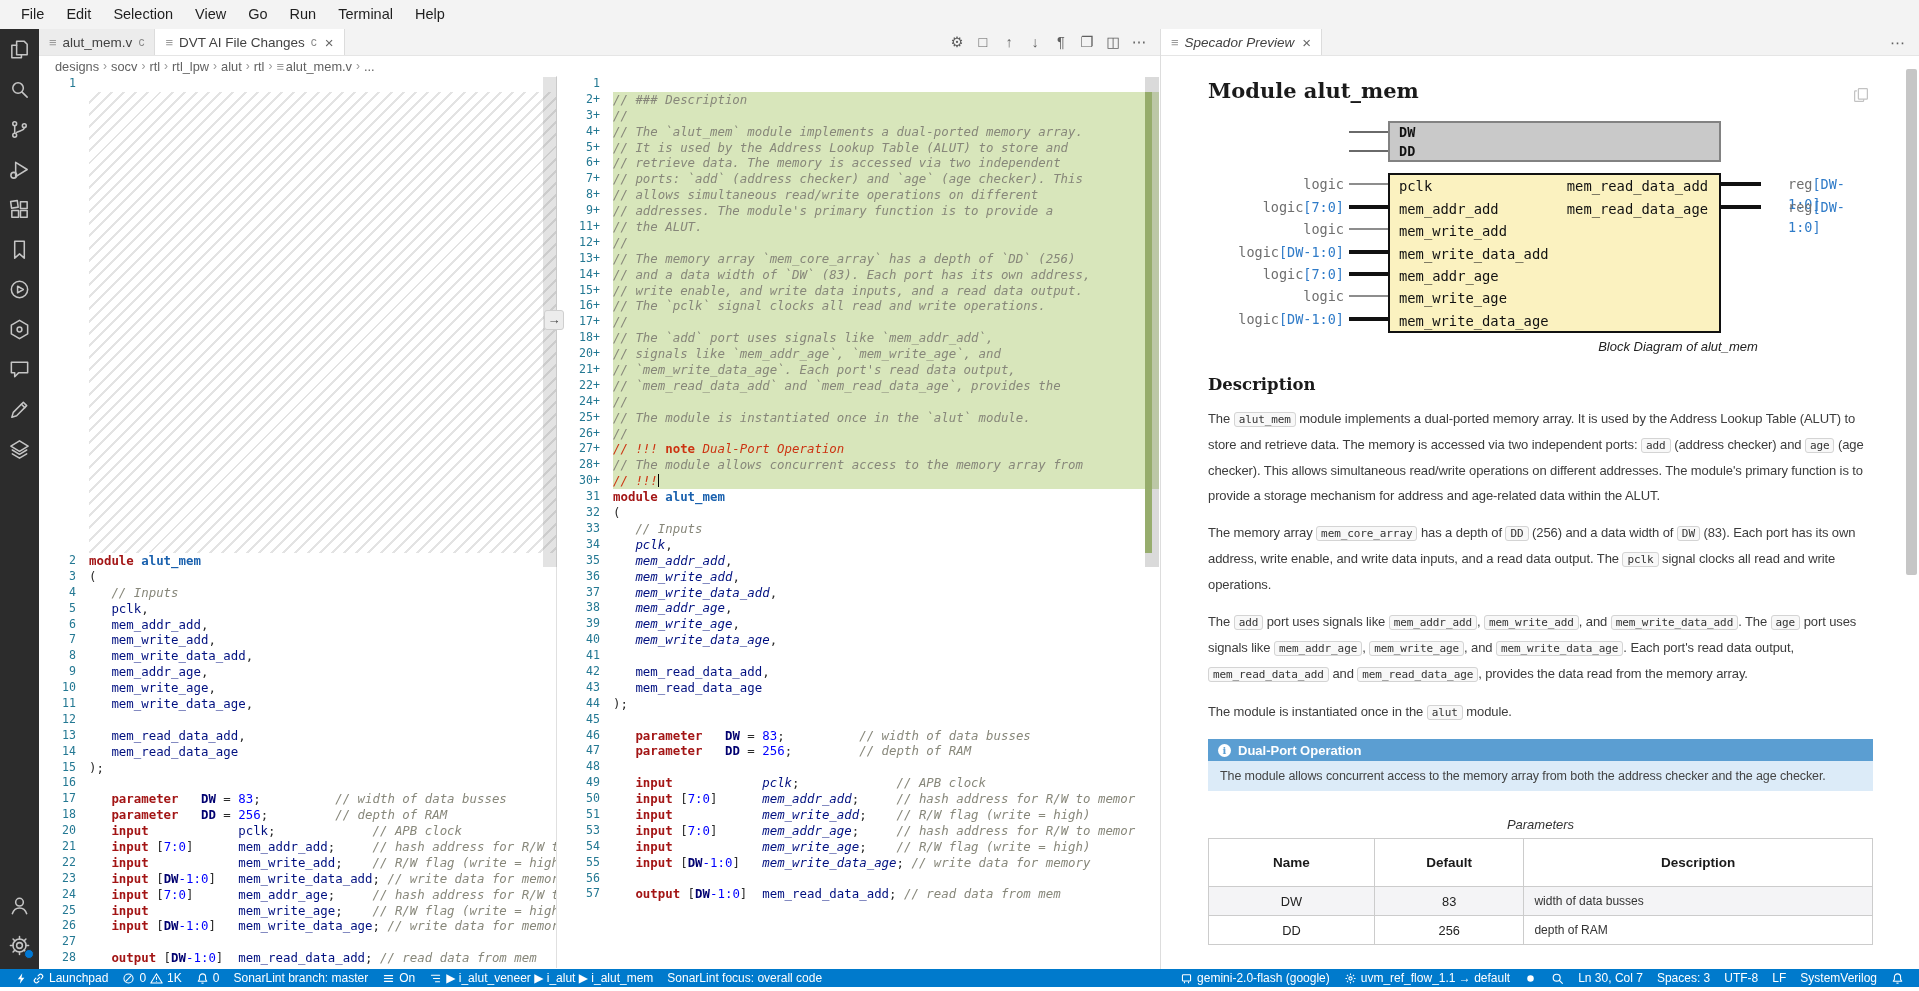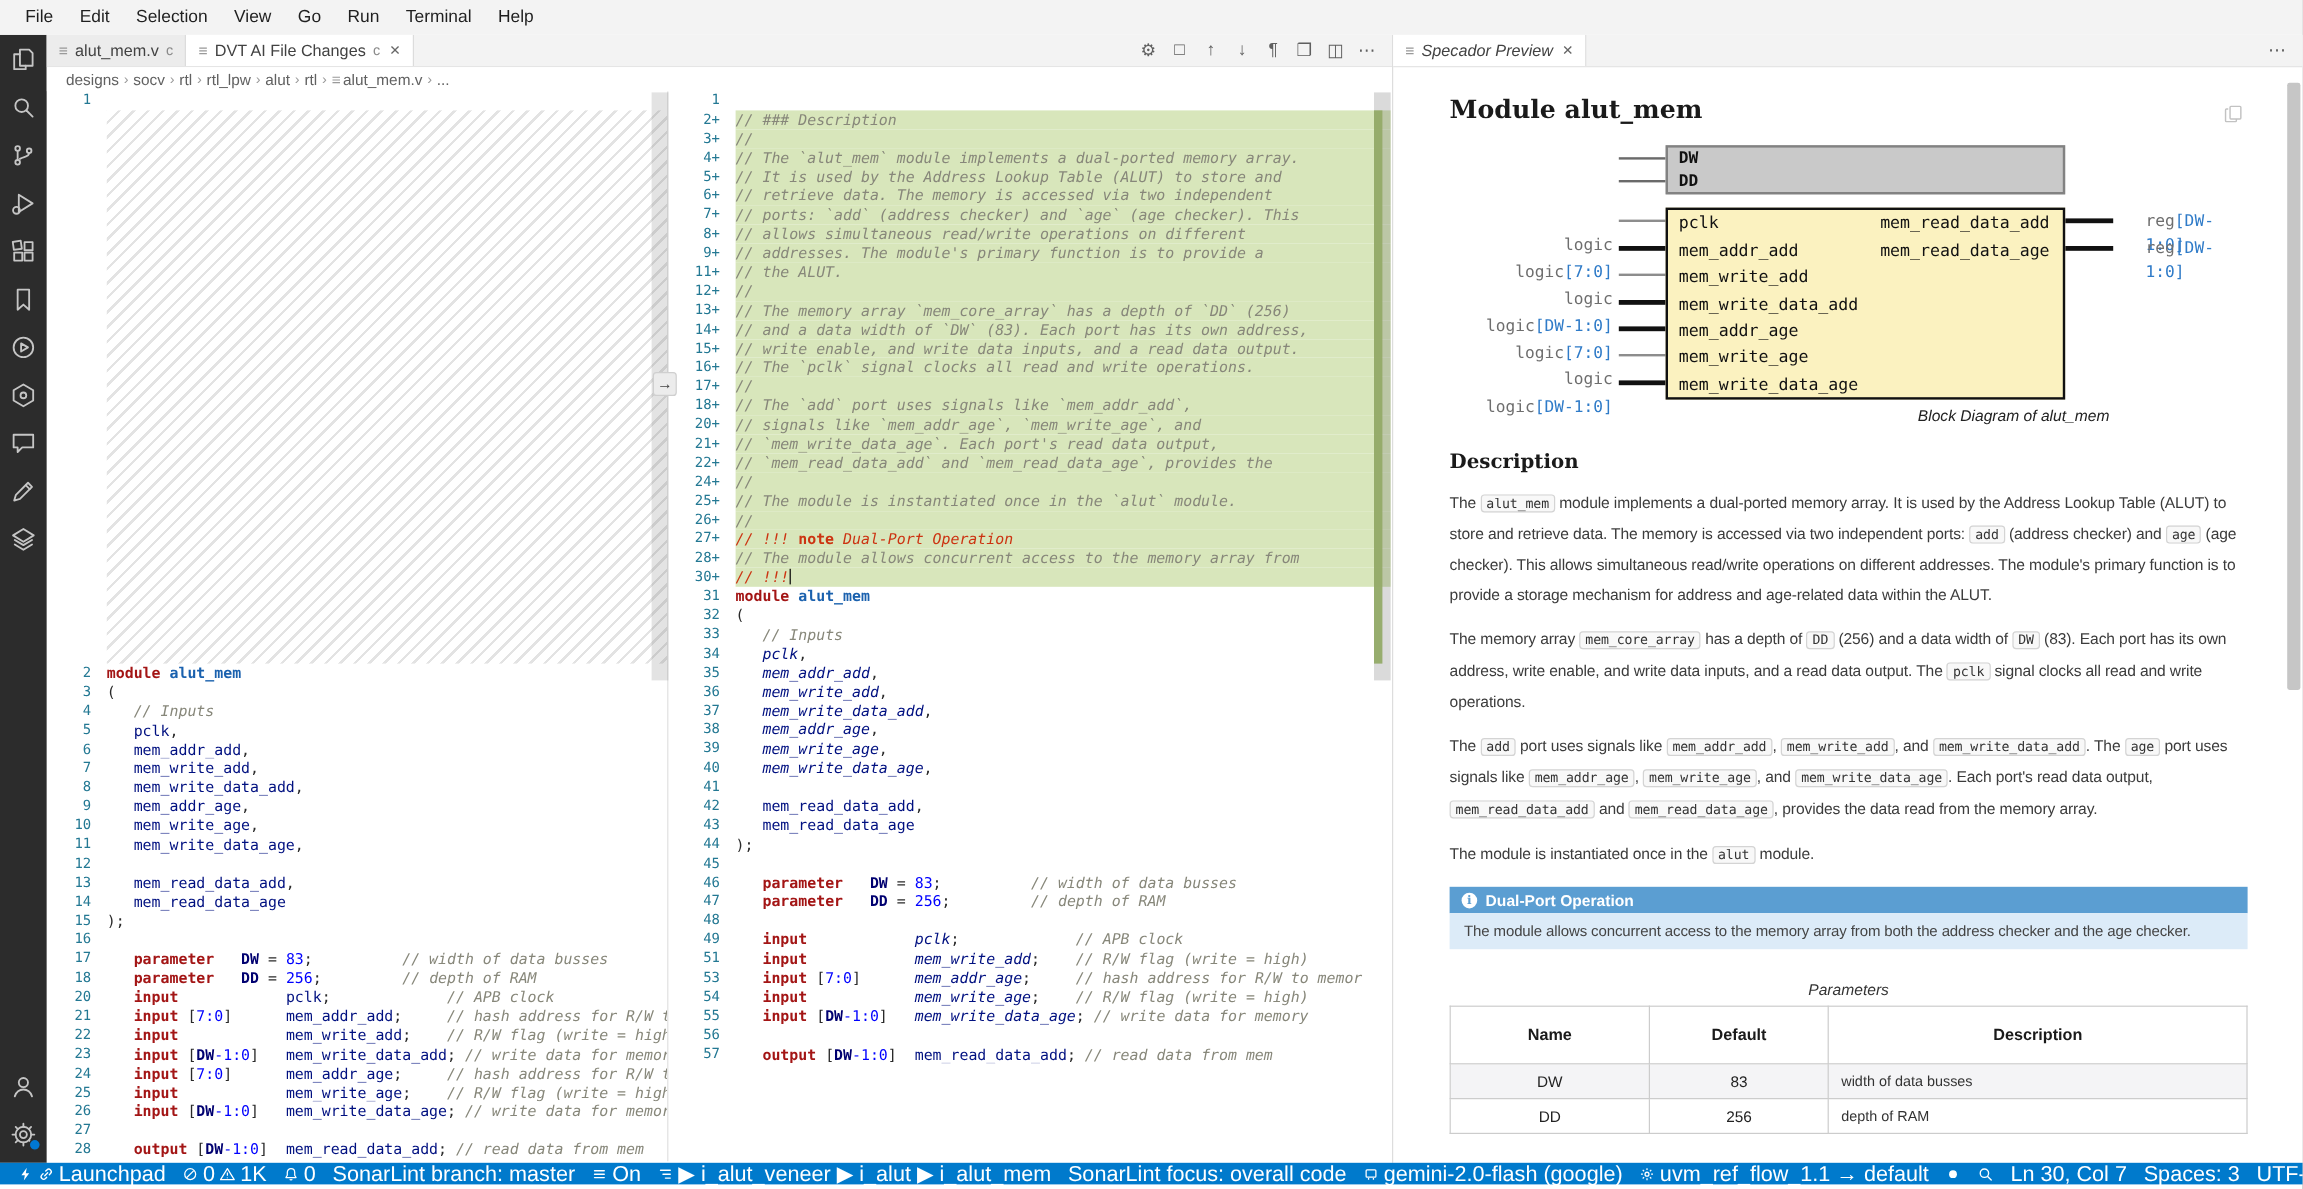--- a/index.html
+++ b/index.html
@@ -85,21 +85,21 @@
   .pbox { position:absolute; left:180px; top:0; width:333px; height:41px; background:#c9c9c9; border:2px solid #828282; }
   .prow { height:18.5px; line-height:18.5px; padding-left:9px; font-family:"DejaVu Sans Mono",monospace;
           font-size:13.5px; font-weight:bold; color:#111; }
   .pstub { position:absolute; left:141px; width:39px; height:2px; background:#6a6a6a; }
   .mbox { position:absolute; left:180px; top:52px; width:333px; height:160px; background:#fbf2c0; border:2.5px solid #111; }
   .mrow { height:22.45px; display:flex; align-items:center; justify-content:space-between; padding:0 11px 0 9px;
           font-family:"DejaVu Sans Mono",monospace; font-size:13.8px; color:#111; }
   .istub { position:absolute; background:#111; }
   .istub.thin { background:#8d8d8d; }
   .ilabel { position:absolute; left:0; width:136px; text-align:right; font-family:"DejaVu Sans Mono",monospace;
-            font-size:13.5px; height:20px; line-height:20px;margin-top:20px; }
+            font-size:13.5px; height:20px; line-height:20px; }
   .olabel { position:absolute; left:580px; font-family:"DejaVu Sans Mono",monospace; font-size:13.5px;
             height:20px; line-height:20px; }
   .t-gray { color:#6e6e6e; }
   .t-blue { color:#2f7bc8; }
   .fig-caption { position:absolute; left:220px; top:218px; width:500px; text-align:center; font-style:italic;
                  font-size:13px; color:#222; }
 
   .pv-h2 { margin-top:20px; font-family:"DejaVu Serif",serif; font-weight:bold; font-size:16.5px; color:#1a1a1a; }
   .pv-p { margin-top:12px; font-size:13px; letter-spacing:-0.1px; line-height:25px; color:#3c3c3c; }
   .chip { font-family:"DejaVu Sans Mono",monospace; font-size:11px; background:#f8f8f8; border:1px solid #d4d4d4;
@@ -117,21 +117,21 @@
   .pv-table { margin-top:6px; width:100%; border-collapse:collapse; }
   .pv-table th { border:1px solid #ccc; font-size:13.5px; font-weight:bold; color:#1a1a1a; text-align:center;
                  padding:16px 8px; height:29px; }
   .pv-table td { border:1px solid #ccc; font-size:12.8px; color:#222; text-align:center; padding:6px 8px; height:29px; }
   .pv-table td.desc { text-align:left; font-size:12px; color:#333; padding-left:10px; }
   .pv-table tr.zebra { background:#f4f4f6; }
   .pv-caption-bottom { margin-top:24px; text-align:center; font-style:italic; font-size:13px; color:#333; }
 
   
   .status-bar { position:absolute; left:0; top:969px; width:1919px; height:18px; background:#007acc; color:#fff;
-                display:flex; justify-content:space-between; align-items:center; padding:0 8px; font-size:18px; z-index:6; }
+                display:flex; justify-content:space-between; align-items:center; padding:0 8px; font-size:12px; z-index:6; }
   .st-group { display:flex; align-items:center; height:22px; }
   .st-item { display:flex; align-items:center; gap:4px; padding:0 7px; height:22px; white-space:nowrap; }
   .st-item svg { width:13px; height:13px; }
 </style>
 </head>
 <body>
 
 <div id="app">
 
   <div class="menu-bar" id="menu-bar">
@@ -348,20 +348,21 @@
           <div class="cl"><span class="ln">40</span><span class="lc"><span class="sg-p">   </span><span class="sg-ii">mem_write_data_age</span><span class="sg-p">,</span></span></div>
           <div class="cl"><span class="ln">41</span><span class="lc"></span></div>
           <div class="cl"><span class="ln">42</span><span class="lc"><span class="sg-p">   </span><span class="sg-i">mem_read_data_add</span><span class="sg-p">,</span></span></div>
           <div class="cl"><span class="ln">43</span><span class="lc"><span class="sg-p">   </span><span class="sg-i">mem_read_data_age</span></span></div>
           <div class="cl"><span class="ln">44</span><span class="lc"><span class="sg-p">);</span></span></div>
           <div class="cl"><span class="ln">45</span><span class="lc"></span></div>
           <div class="cl"><span class="ln">46</span><span class="lc"><span class="sg-p">   </span><span class="sg-k">parameter</span><span class="sg-p">   </span><span class="sg-pr">DW</span><span class="sg-p"> = </span><span class="sg-n">83</span><span class="sg-p">;</span><span class="sg-c">          // width of data busses</span></span></div>
           <div class="cl"><span class="ln">47</span><span class="lc"><span class="sg-p">   </span><span class="sg-k">parameter</span><span class="sg-p">   </span><span class="sg-pr">DD</span><span class="sg-p"> = </span><span class="sg-n">256</span><span class="sg-p">;</span><span class="sg-c">         // depth of RAM</span></span></div>
           <div class="cl"><span class="ln">48</span><span class="lc"></span></div>
           <div class="cl"><span class="ln">49</span><span class="lc"><span class="sg-p">   </span><span class="sg-k">input</span><span class="sg-p">            </span><span class="sg-ii">pclk</span><span class="sg-p">;</span><span class="sg-c">             // APB clock</span></span></div>
+          <div class="cl"><span class="ln">50</span><span class="lc"><span class="sg-p">   </span><span class="sg-k">input</span><span class="sg-p"> [</span><span class="sg-n">7:0</span><span class="sg-p">]      </span><span class="sg-ii">mem_addr_add</span><span class="sg-p">;</span><span class="sg-c">     // hash address for R/W to memor</span></span></div>
           <div class="cl"><span class="ln">51</span><span class="lc"><span class="sg-p">   </span><span class="sg-k">input</span><span class="sg-p">            </span><span class="sg-ii">mem_write_add</span><span class="sg-p">;</span><span class="sg-c">    // R/W flag (write = high)</span></span></div>
           <div class="cl"><span class="ln">53</span><span class="lc"><span class="sg-p">   </span><span class="sg-k">input</span><span class="sg-p"> [</span><span class="sg-n">7:0</span><span class="sg-p">]      </span><span class="sg-ii">mem_addr_age</span><span class="sg-p">;</span><span class="sg-c">     // hash address for R/W to memor</span></span></div>
           <div class="cl"><span class="ln">54</span><span class="lc"><span class="sg-p">   </span><span class="sg-k">input</span><span class="sg-p">            </span><span class="sg-ii">mem_write_age</span><span class="sg-p">;</span><span class="sg-c">    // R/W flag (write = high)</span></span></div>
           <div class="cl"><span class="ln">55</span><span class="lc"><span class="sg-p">   </span><span class="sg-k">input</span><span class="sg-p"> [</span><span class="sg-pr">DW</span><span class="sg-n">-1:0</span><span class="sg-p">]   </span><span class="sg-ii">mem_write_data_age</span><span class="sg-p">;</span><span class="sg-c"> // write data for memory</span></span></div>
           <div class="cl"><span class="ln">56</span><span class="lc"></span></div>
           <div class="cl"><span class="ln">57</span><span class="lc"><span class="sg-p">   </span><span class="sg-k">output</span><span class="sg-p"> [</span><span class="sg-pr">DW</span><span class="sg-n">-1:0</span><span class="sg-p">]  </span><span class="sg-i">mem_read_data_add</span><span class="sg-p">;</span><span class="sg-c"> // read data from mem</span></span></div>
           <div class="sb-track-right">
           <div class="sb-green"></div>
           <div class="sb-thumb"></div>
         </div>

